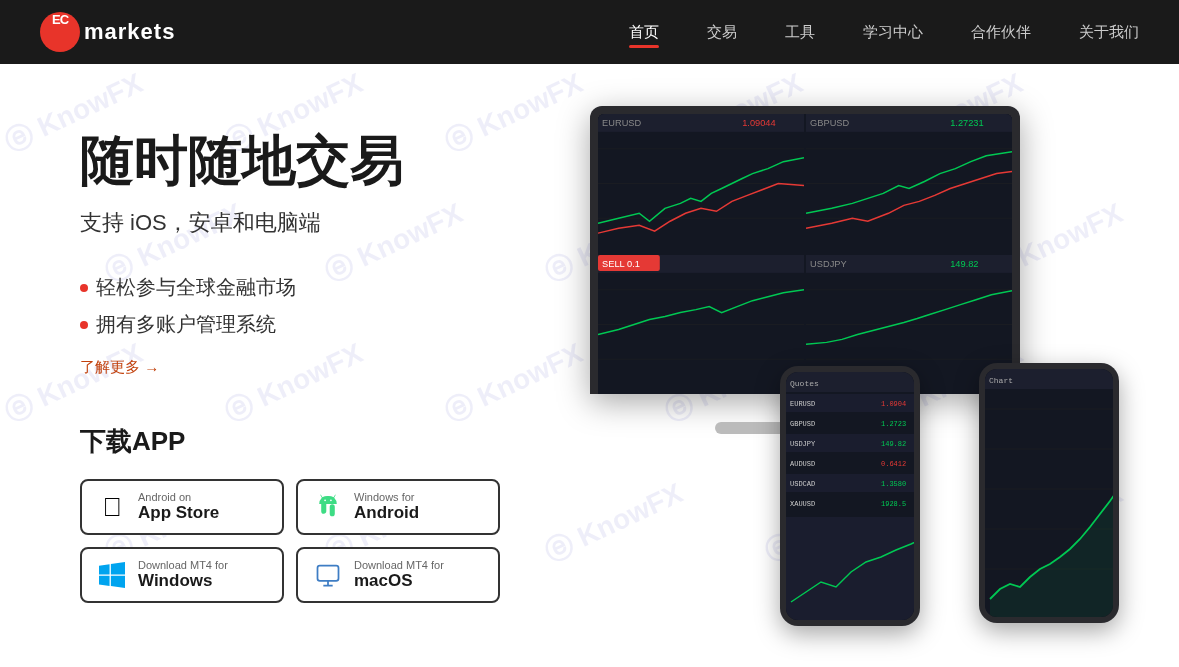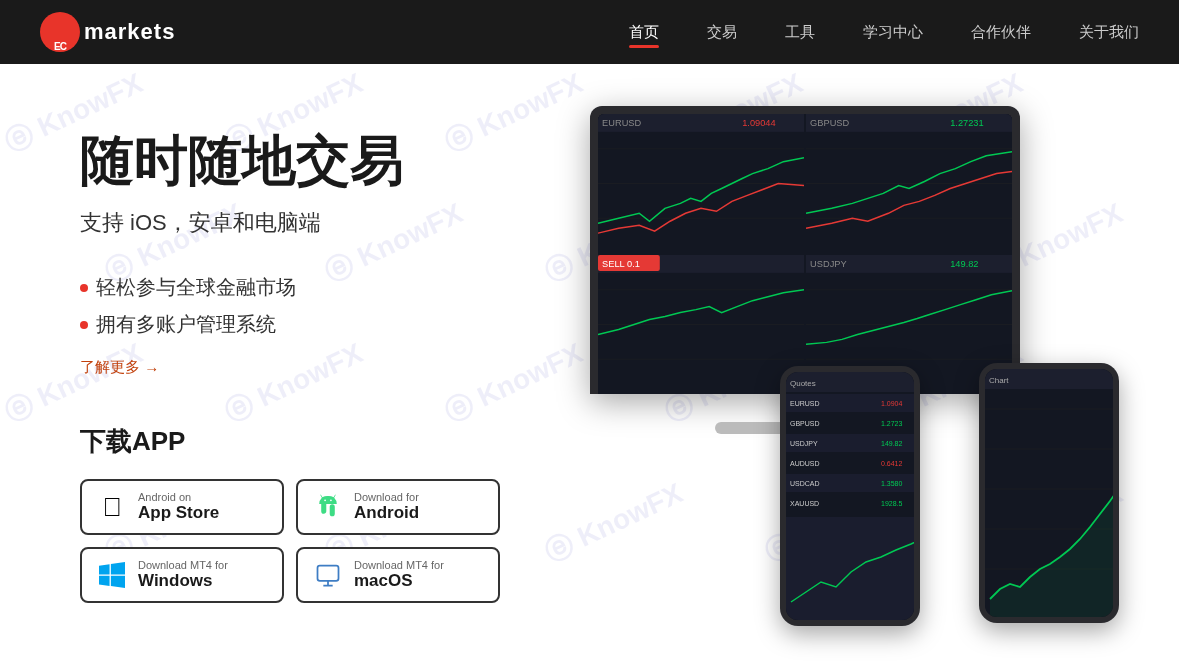--- a/index.html
+++ b/index.html
@@ -18,22 +18,22 @@
     .logo-area {
       display: flex;
       align-items: center;
       gap: 4px;
       margin-right: auto;
     }
     .logo-circle {
       width: 40px; height: 40px;
       background: #e8342a;
       border-radius: 50%;
-      display: flex; align-items: flex-end; justify-content: center;
-      color: #fff; font-weight: 900; font-size: 10px;
+      display: flex; align-items: flex-start; justify-content: center;
+      color: #fff; font-weight: 900; font-size: 13px;
       letter-spacing: -1px;
     }
     .logo-text {
       color: #fff;
       font-size: 22px;
       font-weight: 600;
       letter-spacing: 1px;
     }
     .nav-links {
       display: flex;
@@ -244,20 +244,21 @@
       background: #131722;
       position: relative;
       overflow: hidden;
     }
     .chart-panel svg { width: 100%; height: 100%; }
 
     
     .phone-wrap {
       position: absolute;
       bottom: 0;
+      font-family: Liberation Mono, monospace;
     }
     .phone-left {
       left: 220px;
       bottom: 0;
     }
     .phone-right {
       right: 0;
       bottom: 3px;
     }
     .phone-body {
@@ -354,21 +355,21 @@
         </span>
       </button>
 
       <button class="dl-btn">
         <span class="dl-icon android-icon">
           <svg width="28" height="28" viewBox="0 0 24 24" fill="#3ddc84">
               <path d="M6.18 15.64a2.18 2.18 0 0 0 2.18 2.18c1.2 0 2.18-.98 2.18-2.18V9.64a2.18 2.18 0 0 0-2.18-2.18A2.18 2.18 0 0 0 6.18 9.64v6zm9.46-6a2.18 2.18 0 0 0-2.18 2.18v6a2.18 2.18 0 0 0 2.18 2.18 2.18 2.18 0 0 0 2.18-2.18V11.82a2.18 2.18 0 0 0-2.18-2.18zM17.27 4l1.27-2.2a.27.27 0 0 0-.47-.27L16.79 3.7A7.6 7.6 0 0 0 12 2.5a7.6 7.6 0 0 0-4.79 1.2L5.93 1.53a.27.27 0 0 0-.47.27L6.73 4A7.5 7.5 0 0 0 4.5 9.5h15A7.5 7.5 0 0 0 17.27 4zM9.5 7a.75.75 0 1 1 0-1.5A.75.75 0 0 1 9.5 7zm5 0a.75.75 0 1 1 0-1.5.75.75 0 0 1 0 1.5z"></path>
             </svg>
         </span>
         <span class="dl-text-block">
-          <span class="dl-label">Download for</span>
+          <span class="dl-label">Windows for</span>
           <span class="dl-name">Android</span>
         </span>
       </button>
 
       <button class="dl-btn">
         <span class="dl-icon windows-icon">
           <svg width="26" height="26" viewBox="0 0 24 24">
               <path fill="#00a4ef" d="M0 3.449L9.75 2.1v9.451H0m10.949-9.602L24 0v11.551H10.949M0 12.6h9.75v9.451L0 20.699M10.949 12.6H24V24l-13.051-1.949"></path>
             </svg>
         </span>

